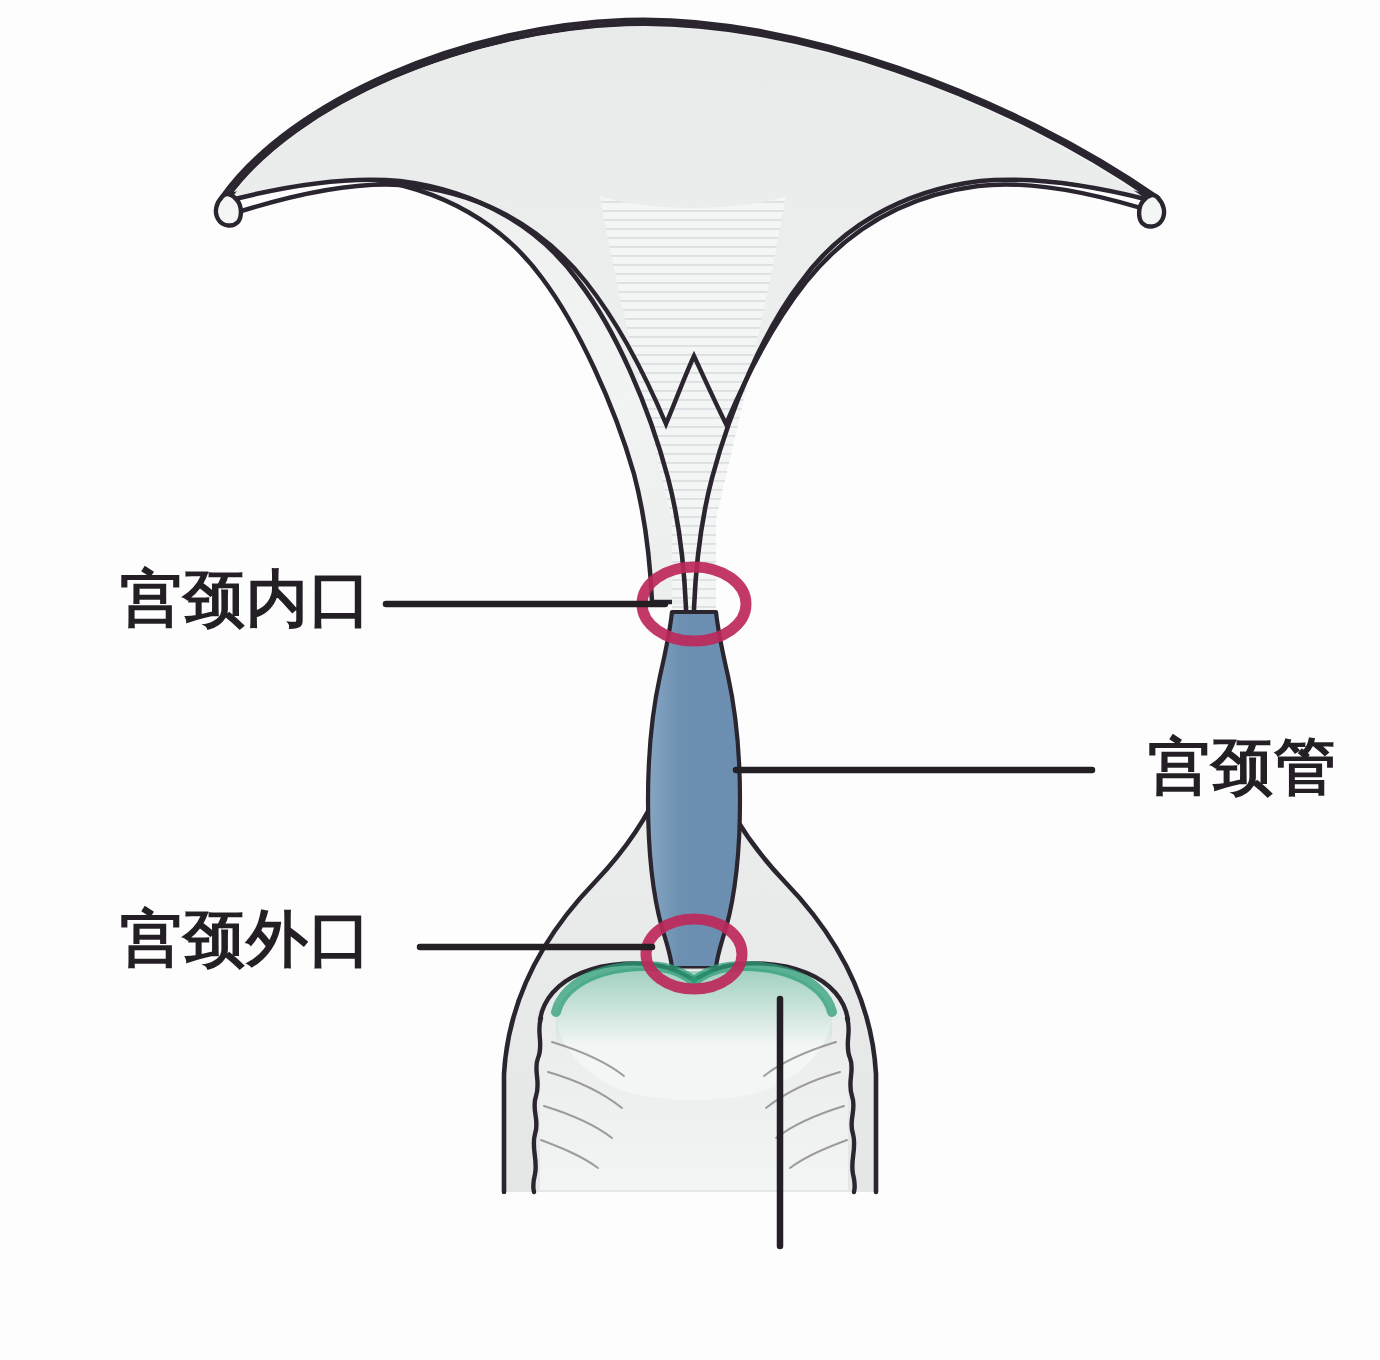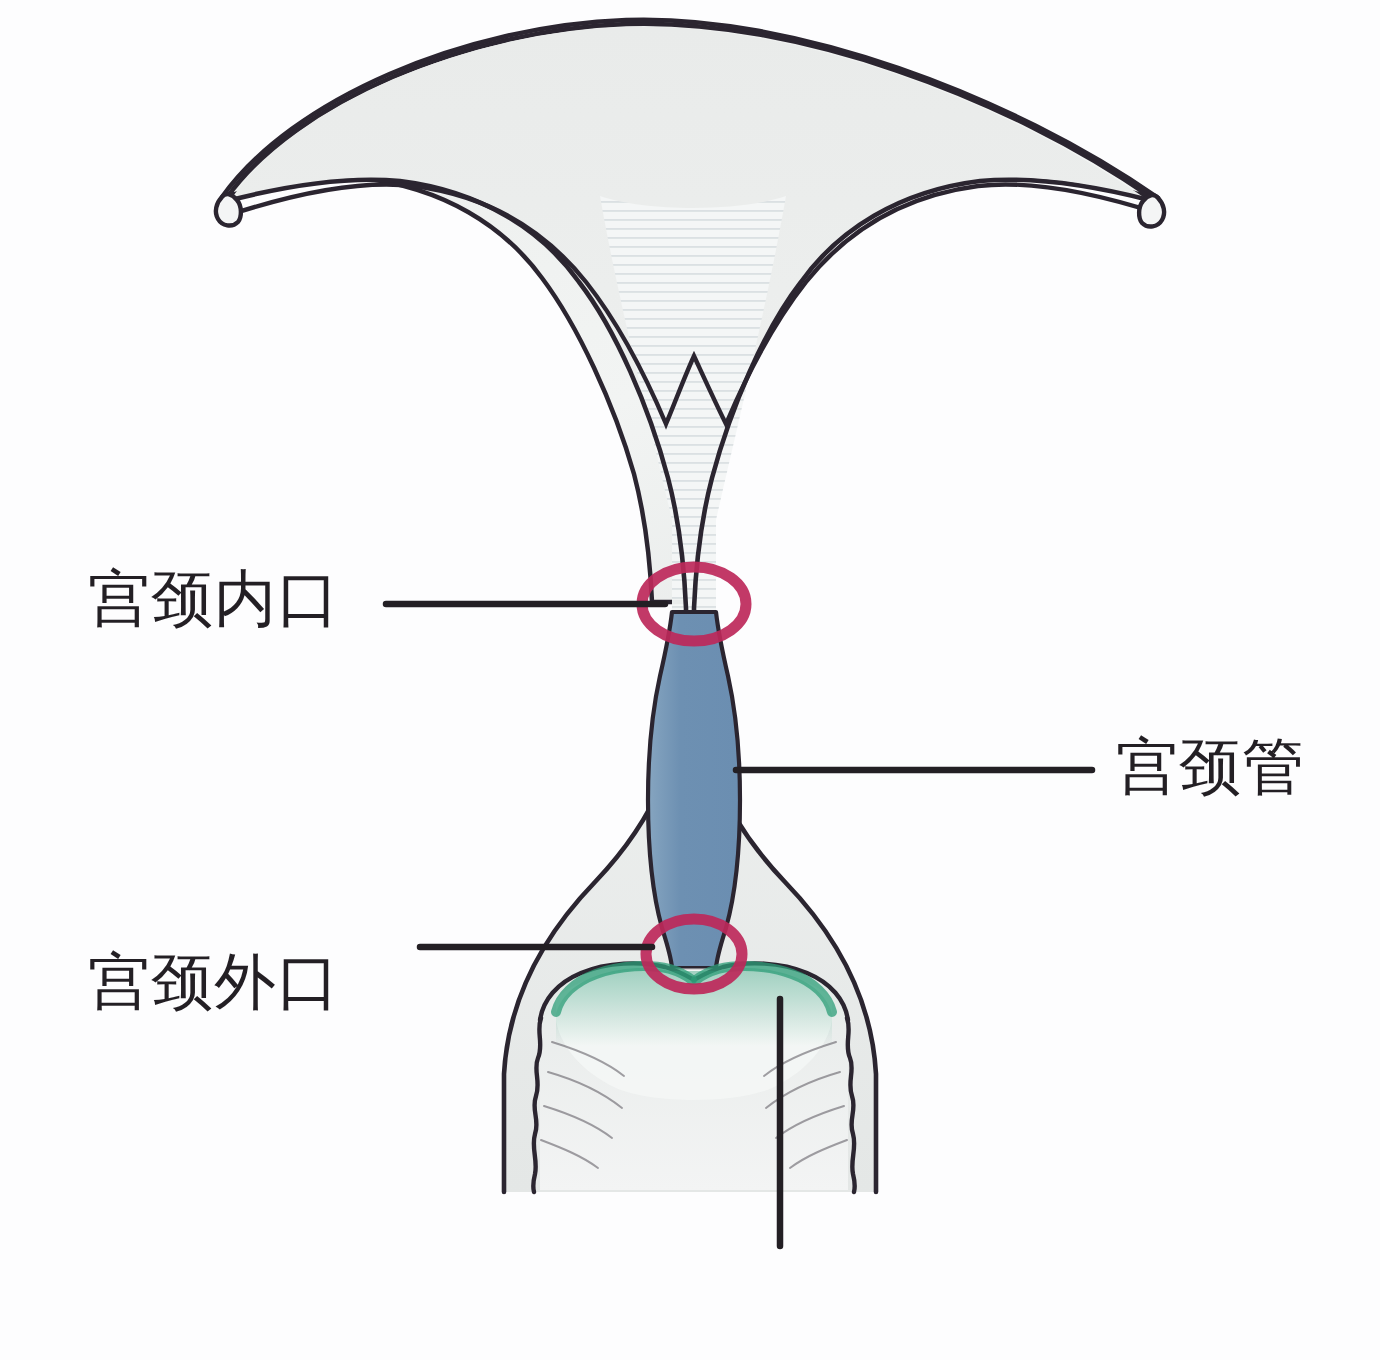--- a/index.html
+++ b/index.html
@@ -27,24 +27,25 @@
     height: 1360px;
   }
   .dlabel {
     position: absolute;
     color: #231f24;
     font-size: 62px;
     line-height: 1;
     letter-spacing: 1px;
     white-space: nowrap;
     font-family: "DejaVu Sans", "Liberation Sans", sans-serif;
-    font-weight: 400;
+    font-weight: 700;
+    margin-left: 32px;
   }
   #label-internal-os { left: 88px;  top: 568px; }
-  #label-external-os { left: 88px;  top: 951px; text-align: right; }
+  #label-external-os { left: 88px;  top: 908px; text-align: right; }
   #label-canal       { left: 1116px; top: 736px; }
   #label-portio      { left: 597px; top: 1268px; }
 </style>
 </head>
 <body>
 
 <div id="stage">
 
   <svg id="figure" viewBox="0 0 1380 1360" xmlns="http://www.w3.org/2000/svg">
 

